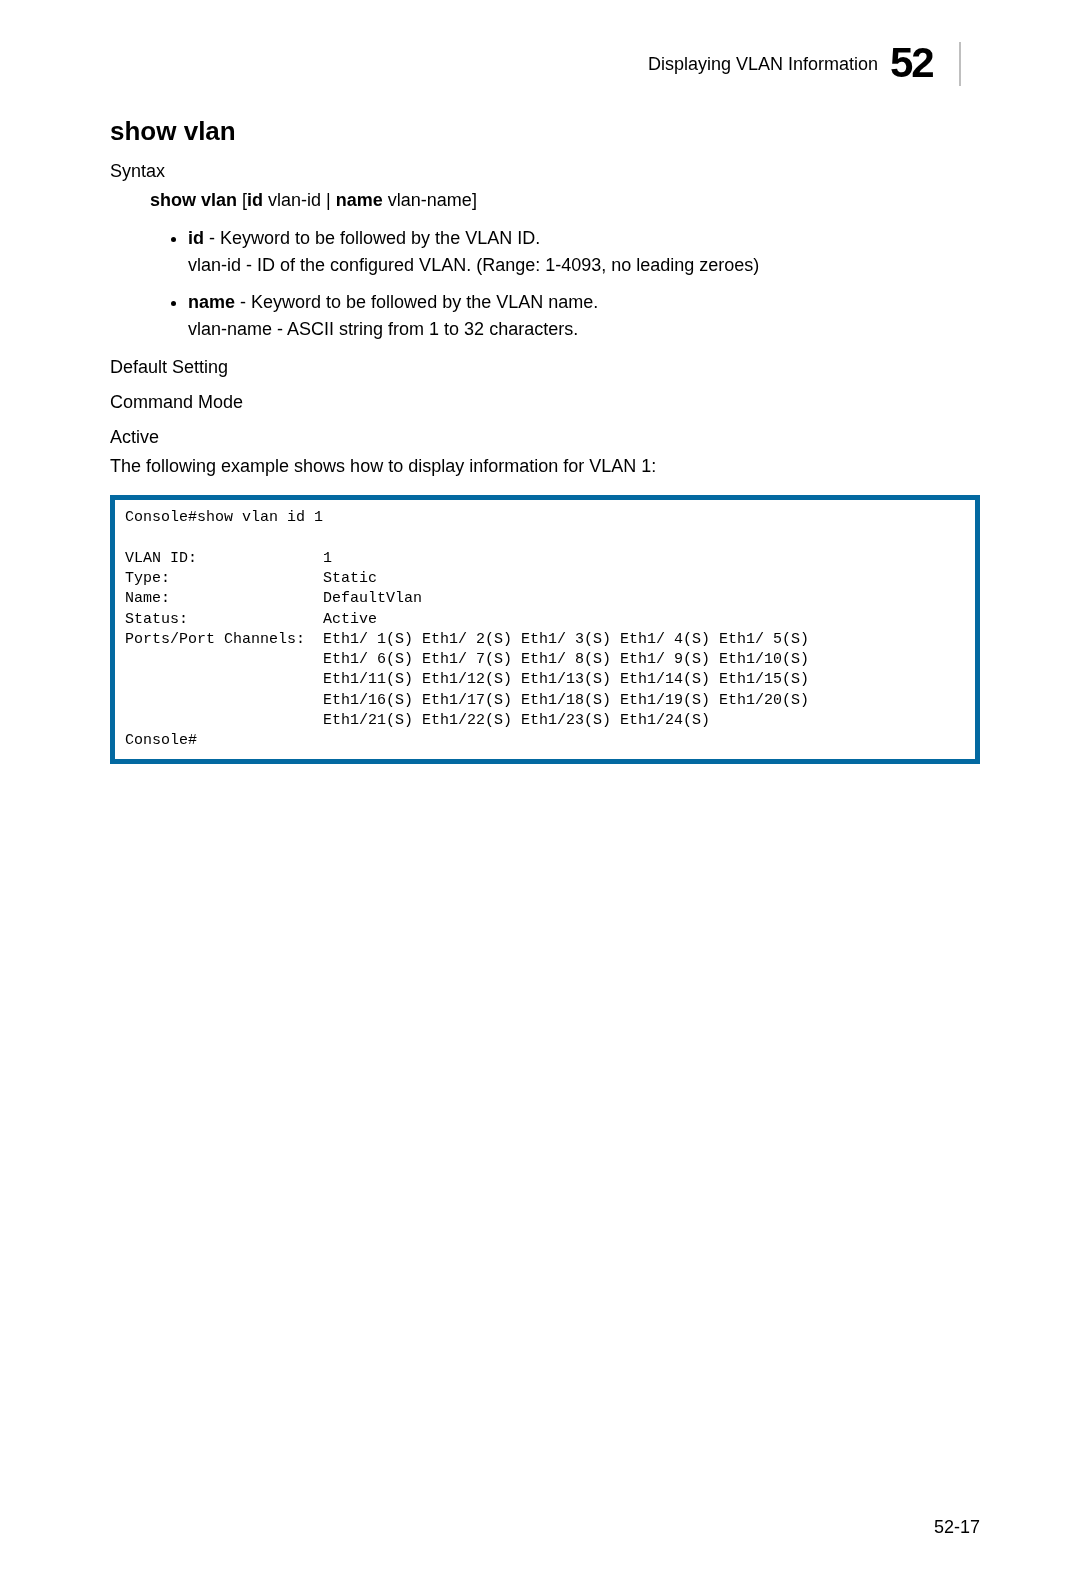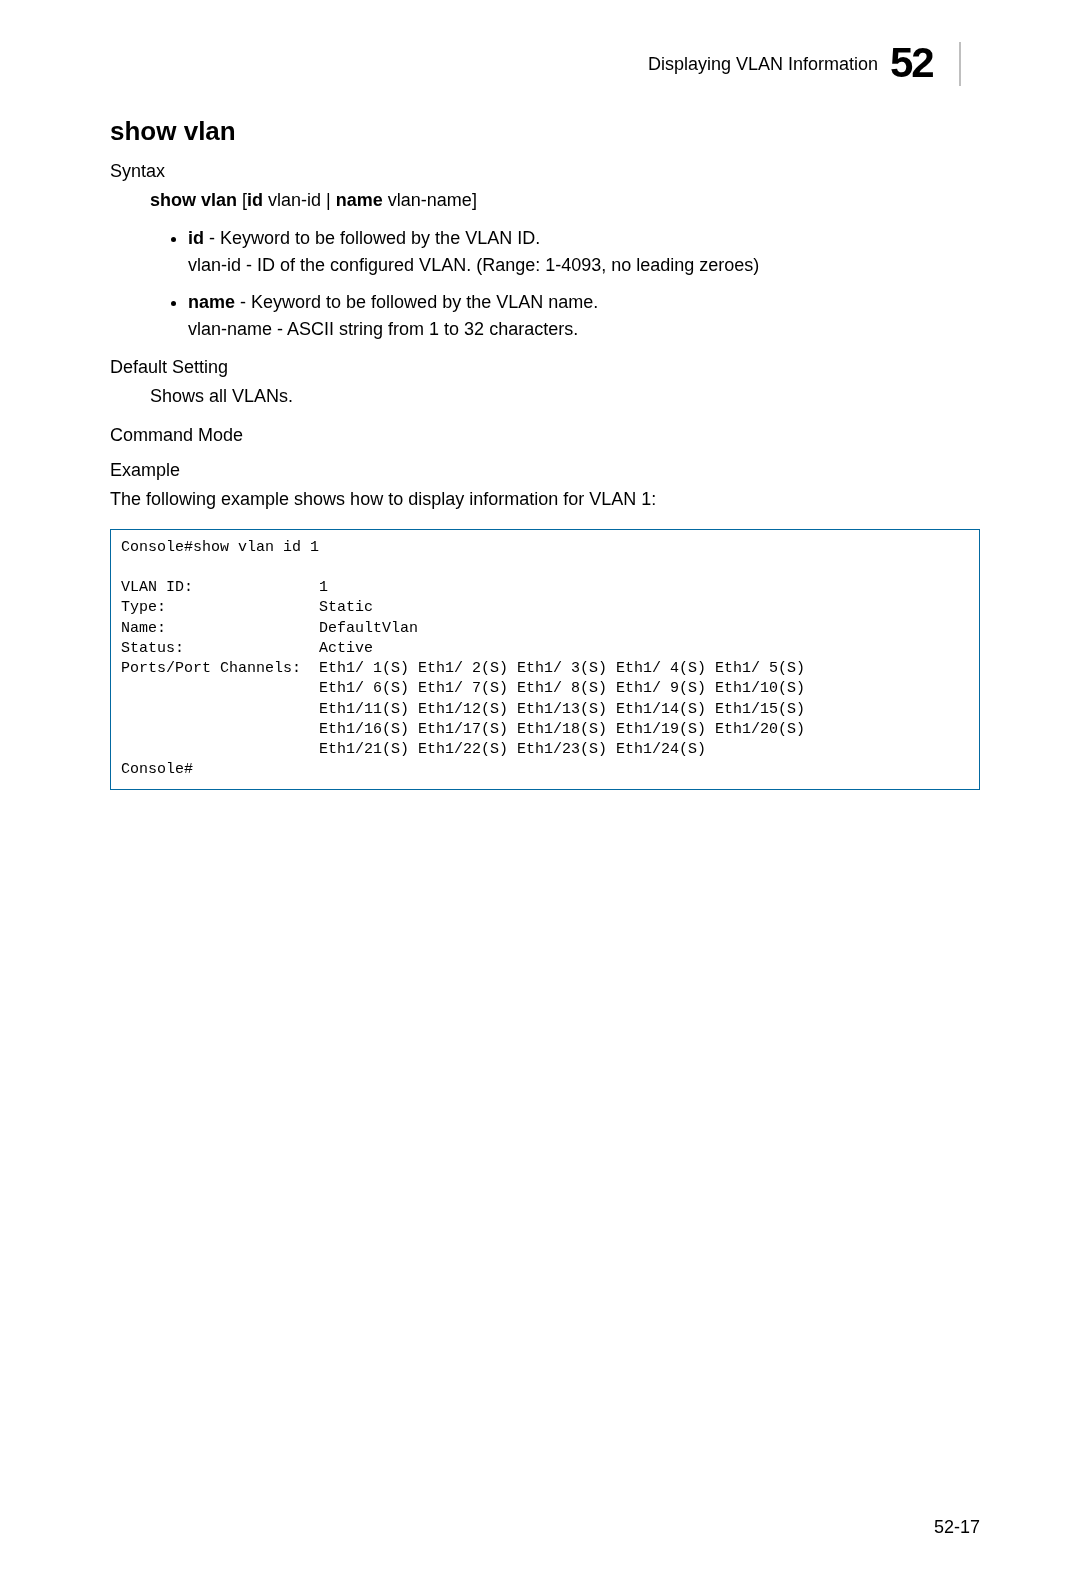--- a/index.html
+++ b/index.html
@@ -53,21 +53,21 @@
   ul {
     margin: 0 0 14px 0;
     padding-left: 38px;
     list-style: disc;
   }
   li {
     margin-bottom: 10px;
     line-height: 1.5;
   }
   .codebox {
-    border: 1px solid #0369a1;
+    border: 5px solid #0369a1;
     font-family: "Courier New", monospace;
     font-size: 15px;
     white-space: pre;
     padding: 8px 10px;
     line-height: 1.35;
     margin-top: 8px;
   }
   .footer {
     position: absolute;
     bottom: 32px;
@@ -101,25 +101,24 @@
         <span class="italic">vlan-id</span><span> - ID of the configured VLAN. (Range: 1-4093, no leading zeroes)</span>
       </li>
       <li>
         <span class="bold">name</span><span> - Keyword to be followed by the VLAN name.</span><br>
         <span class="italic">vlan-name</span><span> - ASCII string from 1 to 32 characters.</span>
       </li>
     </ul>
   </div>
 
   <div class="section-label">Default Setting</div>
-  <p class="indent">Shows all VLANs.</p>
 
   <div class="section-label">Command Mode</div>
 
-  <div class="section-label">Example</div>
+  <div class="section-label">Active</div>
   <p>The following example shows how to display information for VLAN 1:</p>
 
   <div class="codebox">Console#show vlan id 1
 
 VLAN ID:              1
 Type:                 Static
 Name:                 DefaultVlan
 Status:               Active
 Ports/Port Channels:  Eth1/ 1(S) Eth1/ 2(S) Eth1/ 3(S) Eth1/ 4(S) Eth1/ 5(S)
                       Eth1/ 6(S) Eth1/ 7(S) Eth1/ 8(S) Eth1/ 9(S) Eth1/10(S)

